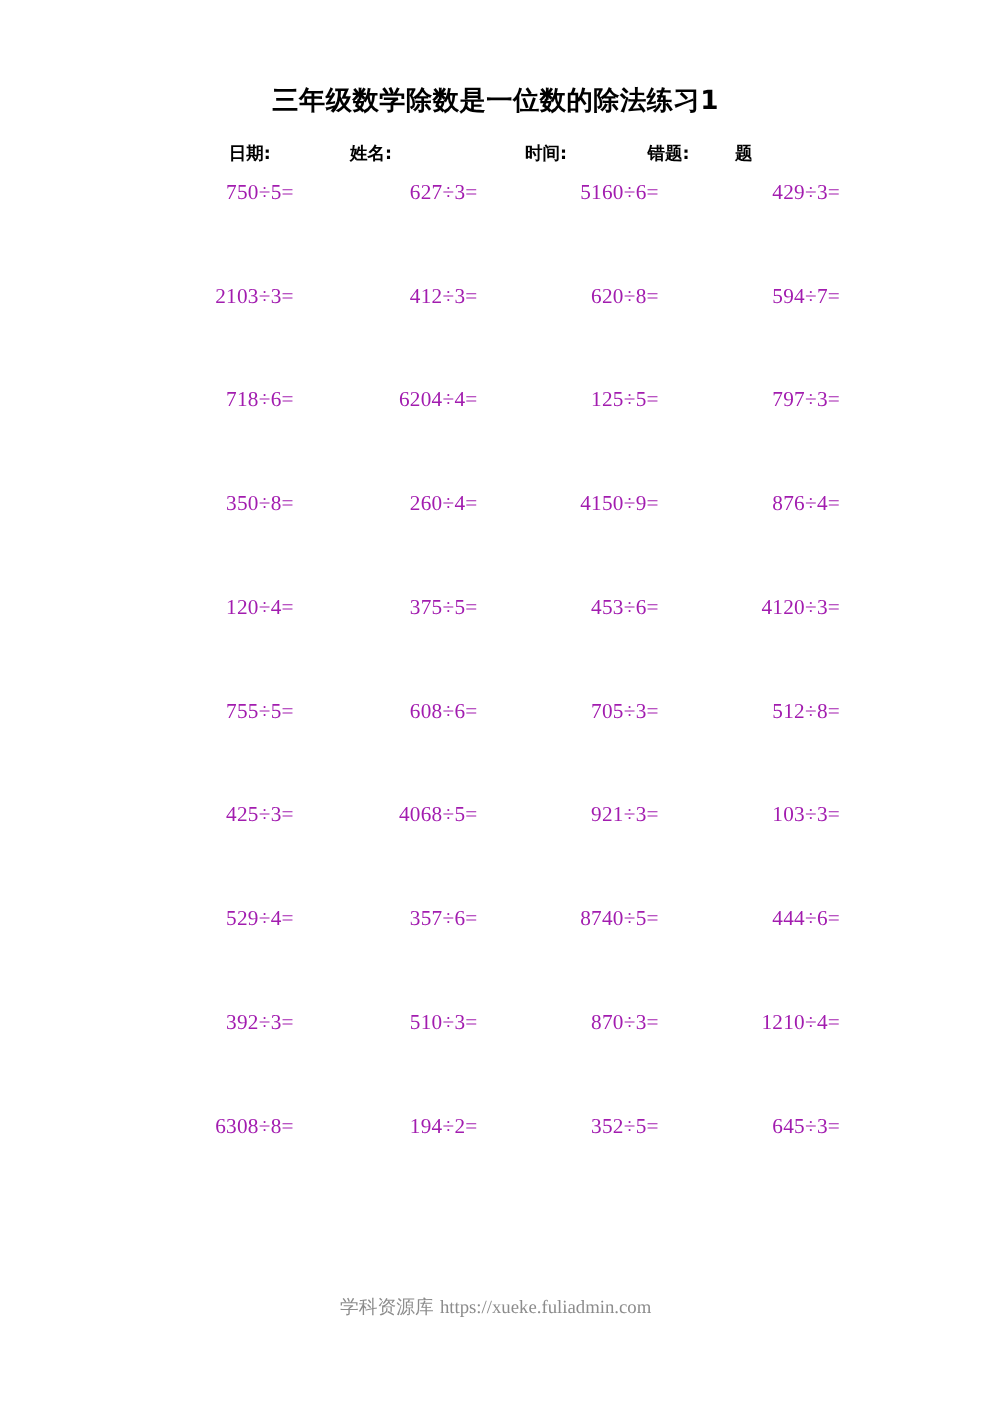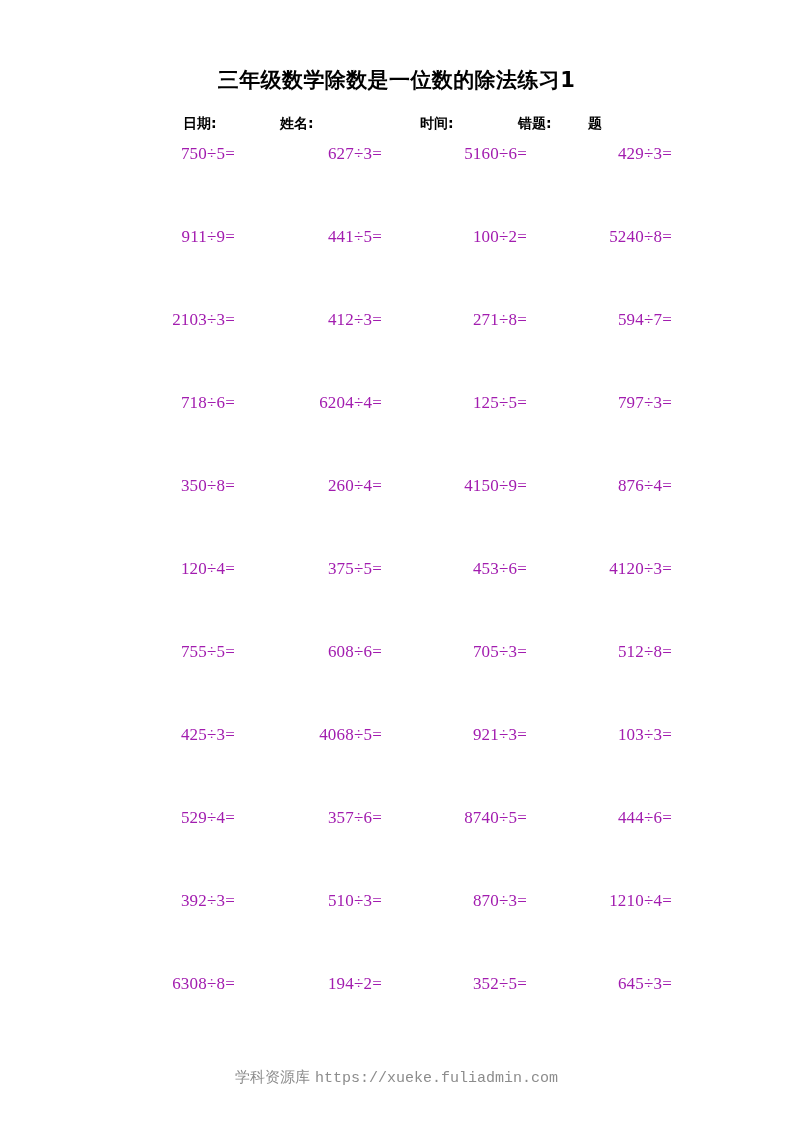--- a/index.html
+++ b/index.html
@@ -89,24 +89,24 @@
   }
   .prob-cell.c0 { left: 105px; }
   .prob-cell.c1 { left: 252px; }
   .prob-cell.c2 { left: 397px; }
   .prob-cell.c3 { left: 542px; }
 
   
   .footer {
     position: absolute;
     left: 0;
-    top: 1068px;
+    top: 1036px;
     width: 793px;
     text-align: center;
-    font-family: Liberation Mono, monospace;
+    font-family: Liberation Serif, serif;
     font-size: 15px;
     color: #8c8c8c;
     white-space: nowrap;
   }
   .footer .wm-name { margin-right: 5px; }
 </style>
 </head>
 <body>
 
 <div class="page">
@@ -123,31 +123,25 @@
 
   <div class="problems">
 
     <div class="prob-row">
       <div class="prob-cell c0">750÷5=</div>
       <div class="prob-cell c1">627÷3=</div>
       <div class="prob-cell c2">5160÷6=</div>
       <div class="prob-cell c3">429÷3=</div>
     </div>
 
-    <div class="prob-row">
-      <div class="prob-cell c0">911÷9=</div>
-      <div class="prob-cell c1">441÷5=</div>
-      <div class="prob-cell c2">100÷2=</div>
-      <div class="prob-cell c3">5240÷8=</div>
-    </div>
 
     <div class="prob-row">
       <div class="prob-cell c0">2103÷3=</div>
       <div class="prob-cell c1">412÷3=</div>
-      <div class="prob-cell c2">271÷8=</div>
+      <div class="prob-cell c2">620÷8=</div>
       <div class="prob-cell c3">594÷7=</div>
     </div>
 
     <div class="prob-row">
       <div class="prob-cell c0">718÷6=</div>
       <div class="prob-cell c1">6204÷4=</div>
       <div class="prob-cell c2">125÷5=</div>
       <div class="prob-cell c3">797÷3=</div>
     </div>
 

